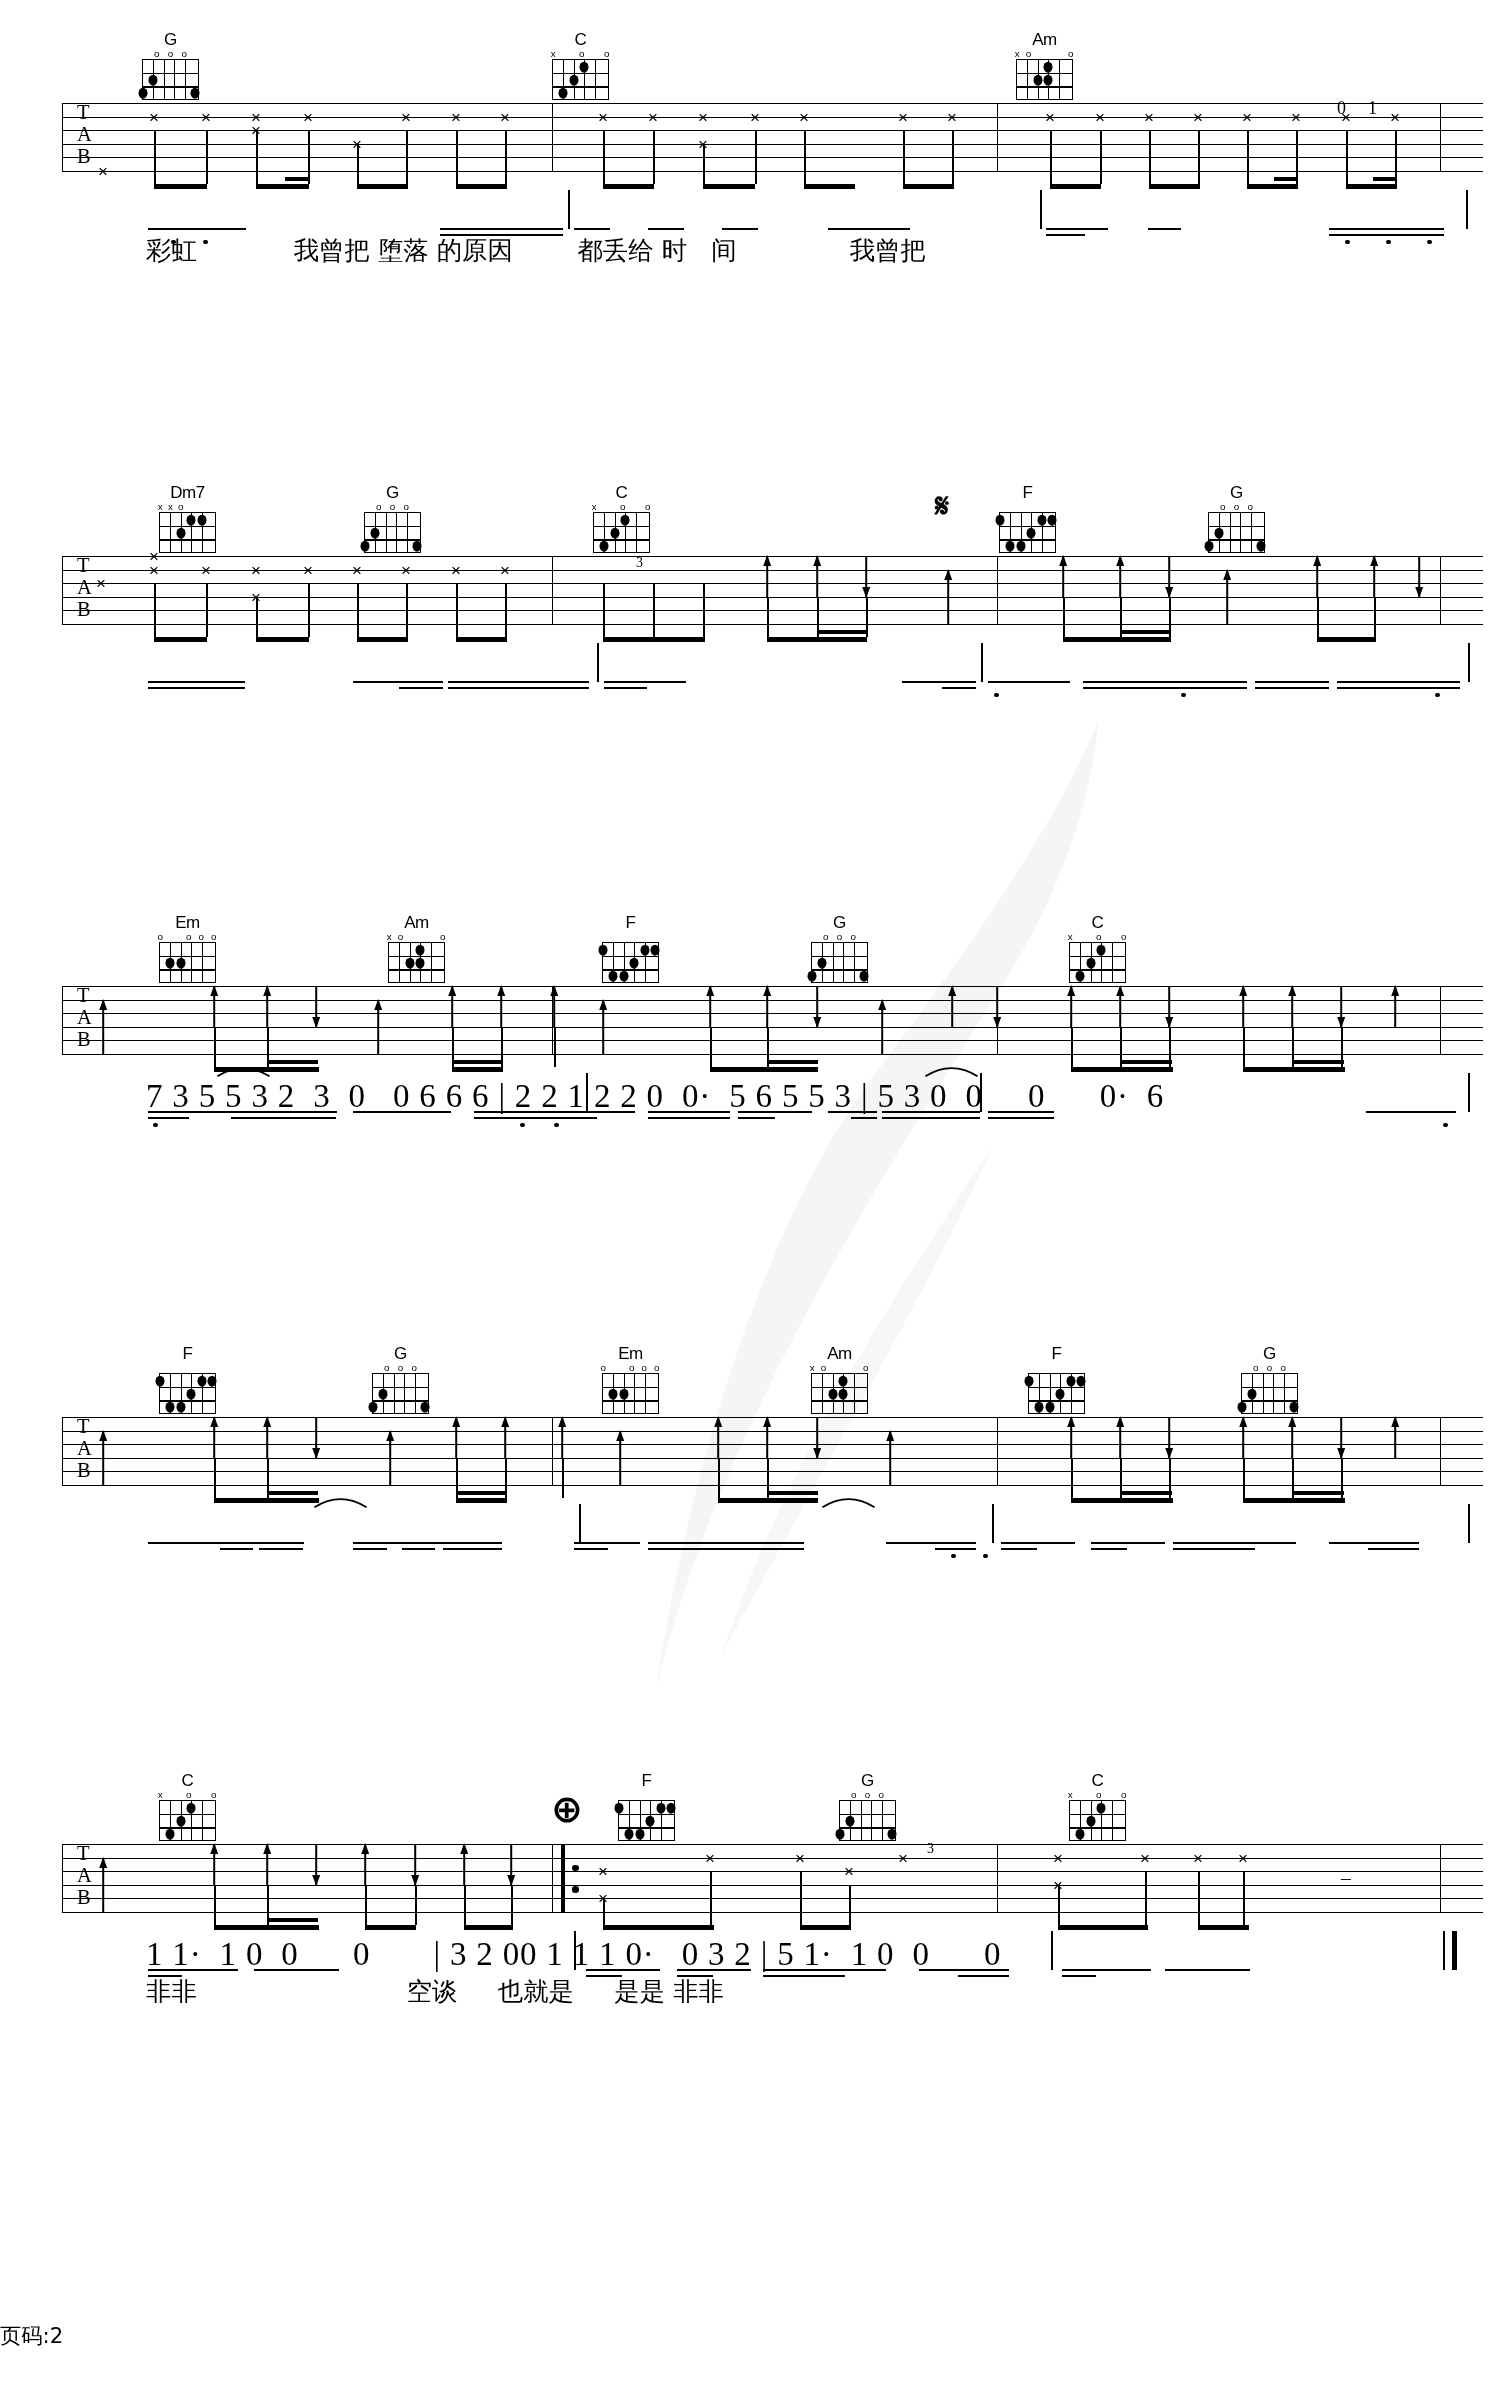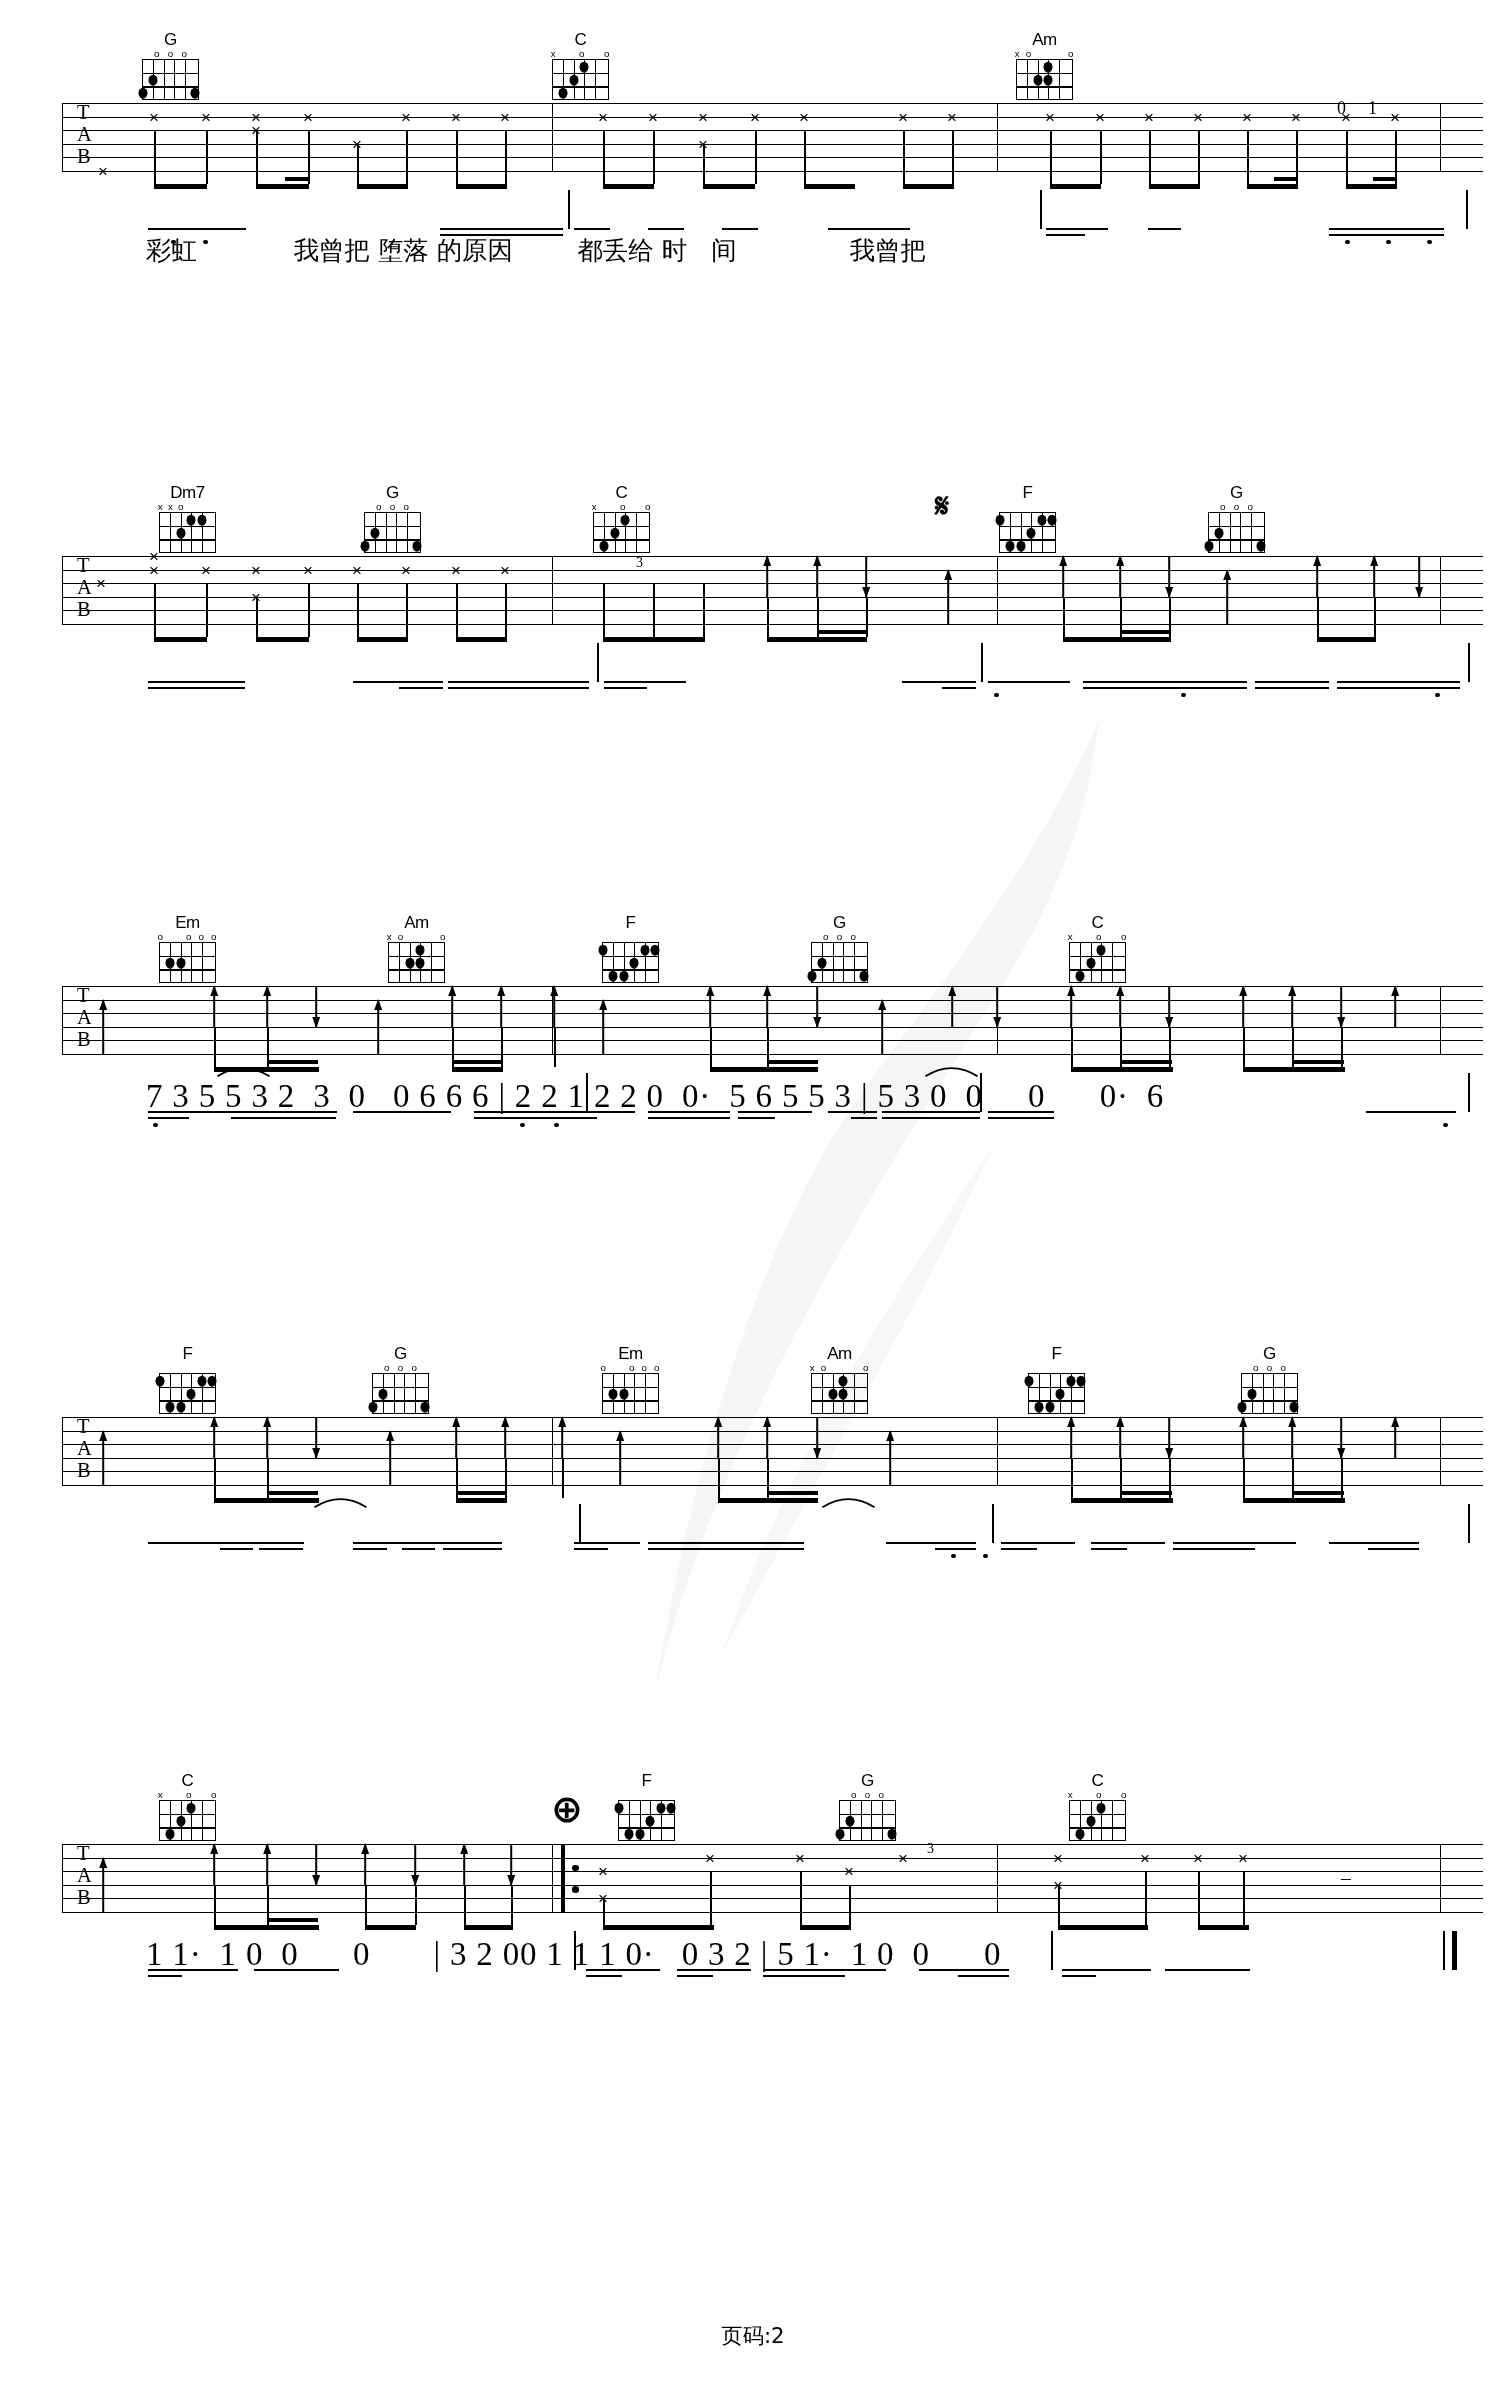--- a/index.html
+++ b/index.html
@@ -72,21 +72,21 @@
 
   
   .segno{position:absolute;font-size:33px;line-height:33px;
      font-family:"DejaVu Sans","Liberation Sans",sans-serif;font-weight:bold;}
   .coda{position:absolute;font-size:38px;line-height:38px;
      font-family:"DejaVu Sans","Liberation Sans",sans-serif;font-weight:bold;}
   .repeatdots{position:absolute;}
   .repeatdots i{position:absolute;width:6.6px;height:6.6px;background:#000;border-radius:50%;}
 
   
-  .footer{position:absolute;left:0;right:0;bottom:51px;text-align:center;
+  .footer{position:absolute;left:0;right:0;bottom:51px;
      font-family:"DejaVu Sans","Liberation Sans",sans-serif;font-size:21.3px;}
 </style>
 </head>
 <body>
 
 <div class="page">
 
   <div class="watermark">
     <svg viewBox="0 0 620 1340" xmlns="http://www.w3.org/2000/svg">
       <path d="M40 1300 C 120 980, 300 700, 470 430 C 530 330, 570 230, 580 120
@@ -1033,20 +1033,21 @@
         <div class="beam" style="left:996px;top:81px;width:90px;"></div>
         <div class="stem" style="left:1083px;top:27px;height:54px;"></div>
         <div class="stem" style="left:1136px;top:27px;height:54px;"></div>
         <div class="beam" style="left:1136px;top:81px;width:51px;"></div>
         <div class="stem" style="left:1181px;top:27px;height:54px;"></div>
       </div>
     </div>
 
     <div class="notation">
       <div class="num" style="left:146px;top:8.2px;">1 1·  1 0  0      0       | 3 2 00 1 1 1 0·   0 3 2 | 5 1·  1 0  0      0</div>
+      <div class="lyr" style="left:146px;top:48px;">非非                          空谈     也就是     是是 非非</div>
       <div class="vbar" style="left:574px;top:1.6px;height:39px;"></div>
       <div class="vbar" style="left:1051px;top:1.6px;height:39px;"></div>
       <div class="endbar" style="position:absolute;left:1452px;top:1.6px;width:4.9px;height:39px;background:#000;"></div>
       <div class="vbar" style="left:1443px;top:1.6px;height:39px;"></div>
       <div class="ul1" style="left:148px;top:39px;width:90px;"></div>
       <div class="ul2" style="left:148px;top:45px;width:34px;"></div>
       <div class="ul1" style="left:254px;top:39px;width:85px;"></div>
       <div class="ul1" style="left:586px;top:39px;width:74px;"></div>
       <div class="ul2" style="left:586px;top:45px;width:36px;"></div>
       <div class="ul1" style="left:677px;top:39px;width:74px;"></div>

